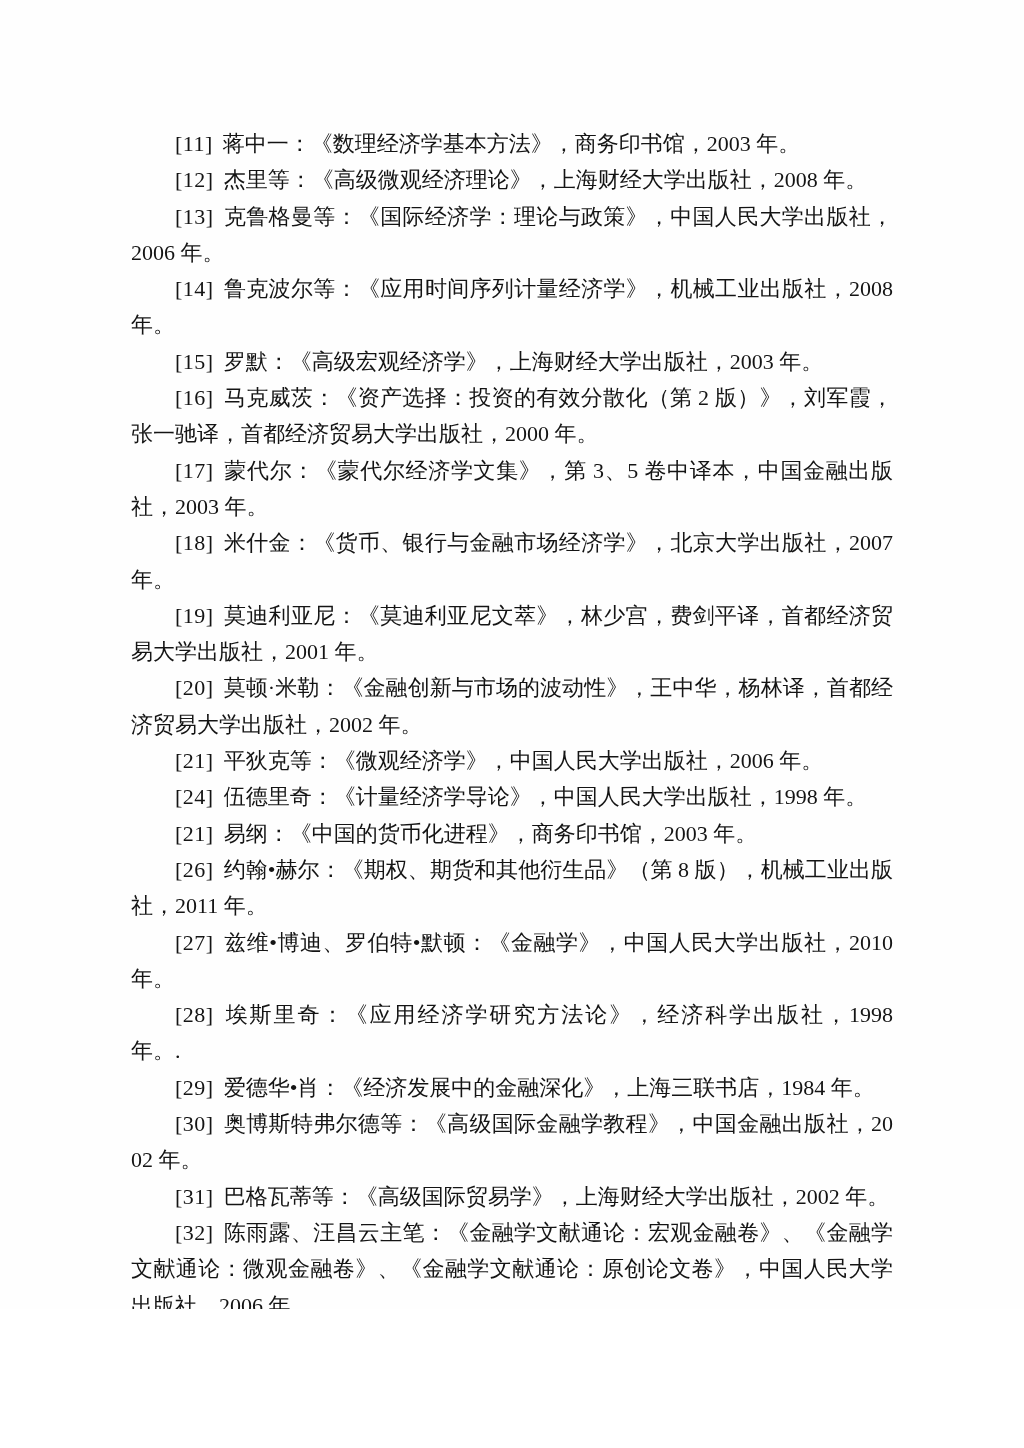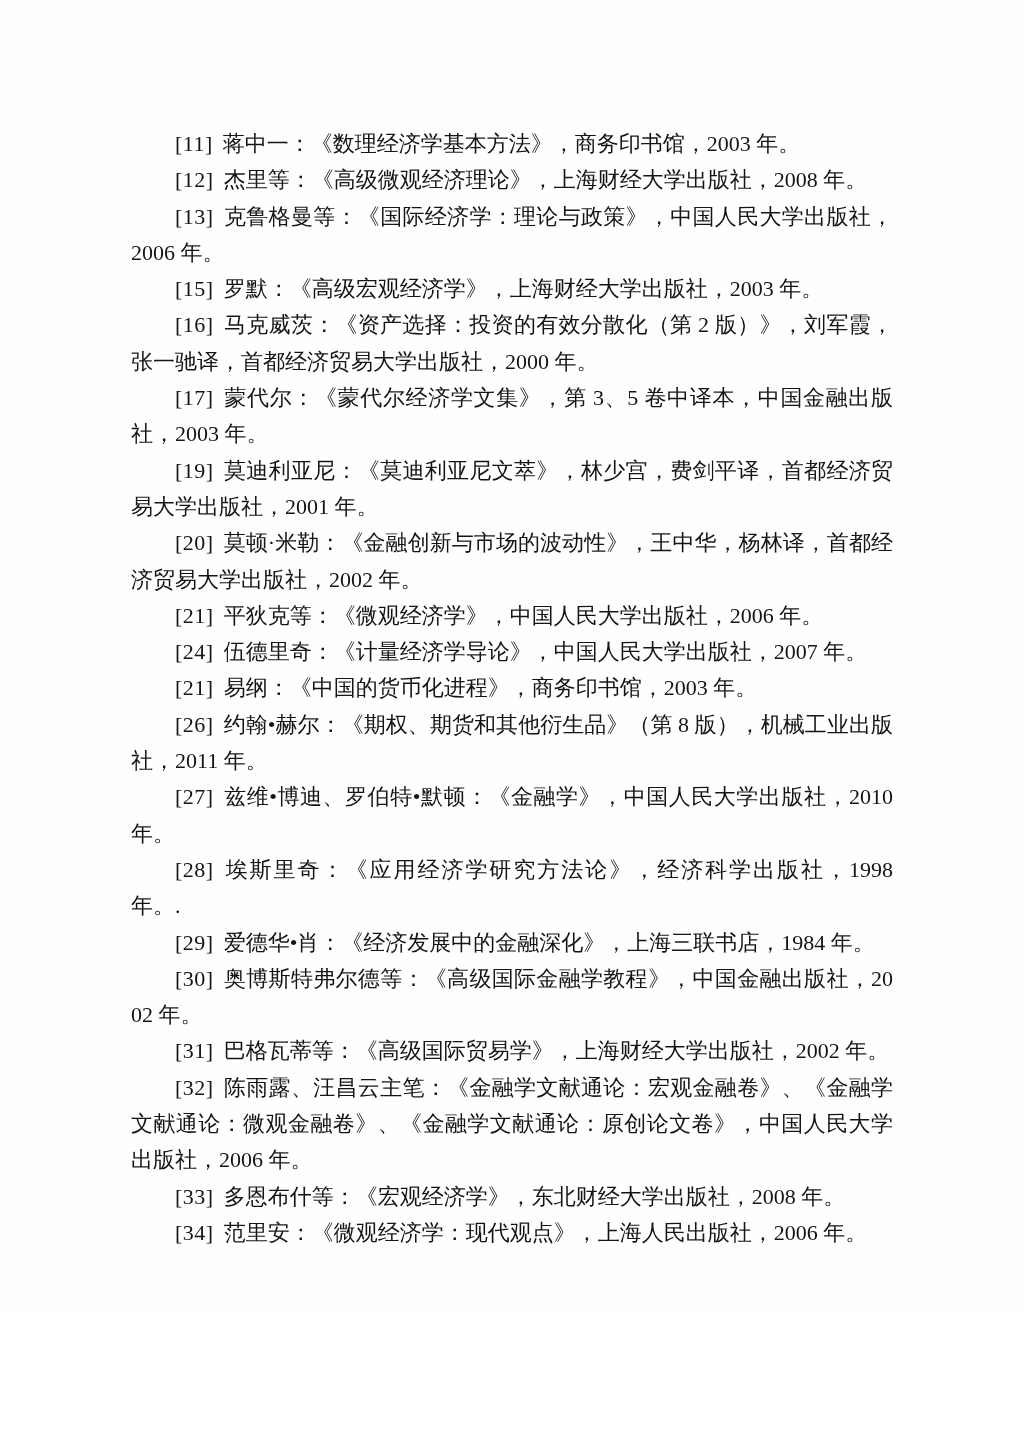--- a/index.html
+++ b/index.html
@@ -52,27 +52,29 @@
 </style>
 </head>
 <body>
 
 <div class="page">
 
   <main class="doc">
     <p class="ref"><span class="ref-label">[11]</span><span>蒋中一：《数理经济学基本方法》，商务印书馆，2003 年。</span></p>
     <p class="ref"><span class="ref-label">[12]</span><span>杰里等：《高级微观经济理论》，上海财经大学出版社，2008 年。</span></p>
     <p class="ref"><span class="ref-label">[13]</span><span>克鲁格曼等：《国际经济学：理论与政策》，中国人民大学出版社，2006 年。</span></p>
+    <p class="ref"><span class="ref-label">[14]</span><span>鲁克波尔等：《应用时间序列计量经济学》，机械工业出版社，2008 年。</span></p>
     <p class="ref"><span class="ref-label">[15]</span><span>罗默：《高级宏观经济学》，上海财经大学出版社，2003 年。</span></p>
     <p class="ref"><span class="ref-label">[16]</span><span>马克威茨：《资产选择：投资的有效分散化（第 2 版）》，刘军霞，张一驰译，首都经济贸易大学出版社，2000 年。</span></p>
     <p class="ref"><span class="ref-label">[17]</span><span>蒙代尔：《蒙代尔经济学文集》，第 3、5 卷中译本，中国金融出版社，2003 年。</span></p>
+    <p class="ref"><span class="ref-label">[18]</span><span>米什金：《货币、银行与金融市场经济学》，北京大学出版社，2007 年。</span></p>
     <p class="ref"><span class="ref-label">[19]</span><span>莫迪利亚尼：《莫迪利亚尼文萃》，林少宫，费剑平译，首都经济贸易大学出版社，2001 年。</span></p>
     <p class="ref"><span class="ref-label">[20]</span><span>莫顿·米勒：《金融创新与市场的波动性》，王中华，杨林译，首都经济贸易大学出版社，2002 年。</span></p>
     <p class="ref"><span class="ref-label">[21]</span><span>平狄克等：《微观经济学》，中国人民大学出版社，2006 年。</span></p>
-    <p class="ref"><span class="ref-label">[24]</span><span>伍德里奇：《计量经济学导论》，中国人民大学出版社，2007 年。</span></p>
+    <p class="ref"><span class="ref-label">[24]</span><span>伍德里奇：《计量经济学导论》，中国人民大学出版社，1998 年。</span></p>
     <p class="ref"><span class="ref-label">[21]</span><span>易纲：《中国的货币化进程》，商务印书馆，2003 年。</span></p>
     <p class="ref"><span class="ref-label">[26]</span><span>约翰•赫尔：《期权、期货和其他衍生品》（第 8 版），机械工业出版社，2011 年。</span></p>
     <p class="ref"><span class="ref-label">[27]</span><span>兹维•博迪、罗伯特•默顿：《金融学》，中国人民大学出版社，2010 年。</span></p>
     <p class="ref"><span class="ref-label">[28]</span><span>埃斯里奇：《应用经济学研究方法论》，经济科学出版社，1998 年。.</span></p>
     <p class="ref"><span class="ref-label">[29]</span><span>爱德华•肖：《经济发展中的金融深化》，上海三联书店，1984 年。</span></p>
     <p class="ref"><span class="ref-label">[30]</span><span>奥博斯特弗尔德等：《高级国际金融学教程》，中国金融出版社，2002 年。</span></p>
     <p class="ref"><span class="ref-label">[31]</span><span>巴格瓦蒂等：《高级国际贸易学》，上海财经大学出版社，2002 年。</span></p>
     <p class="ref"><span class="ref-label">[32]</span><span>陈雨露、汪昌云主笔：《金融学文献通论：宏观金融卷》、《金融学文献通论：微观金融卷》、《金融学文献通论：原创论文卷》，中国人民大学出版社，2006 年。</span></p>
     <p class="ref"><span class="ref-label">[33]</span><span>多恩布什等：《宏观经济学》，东北财经大学出版社，2008 年。</span></p>
     <p class="ref"><span class="ref-label">[34]</span><span>范里安：《微观经济学：现代观点》，上海人民出版社，2006 年。</span></p>

